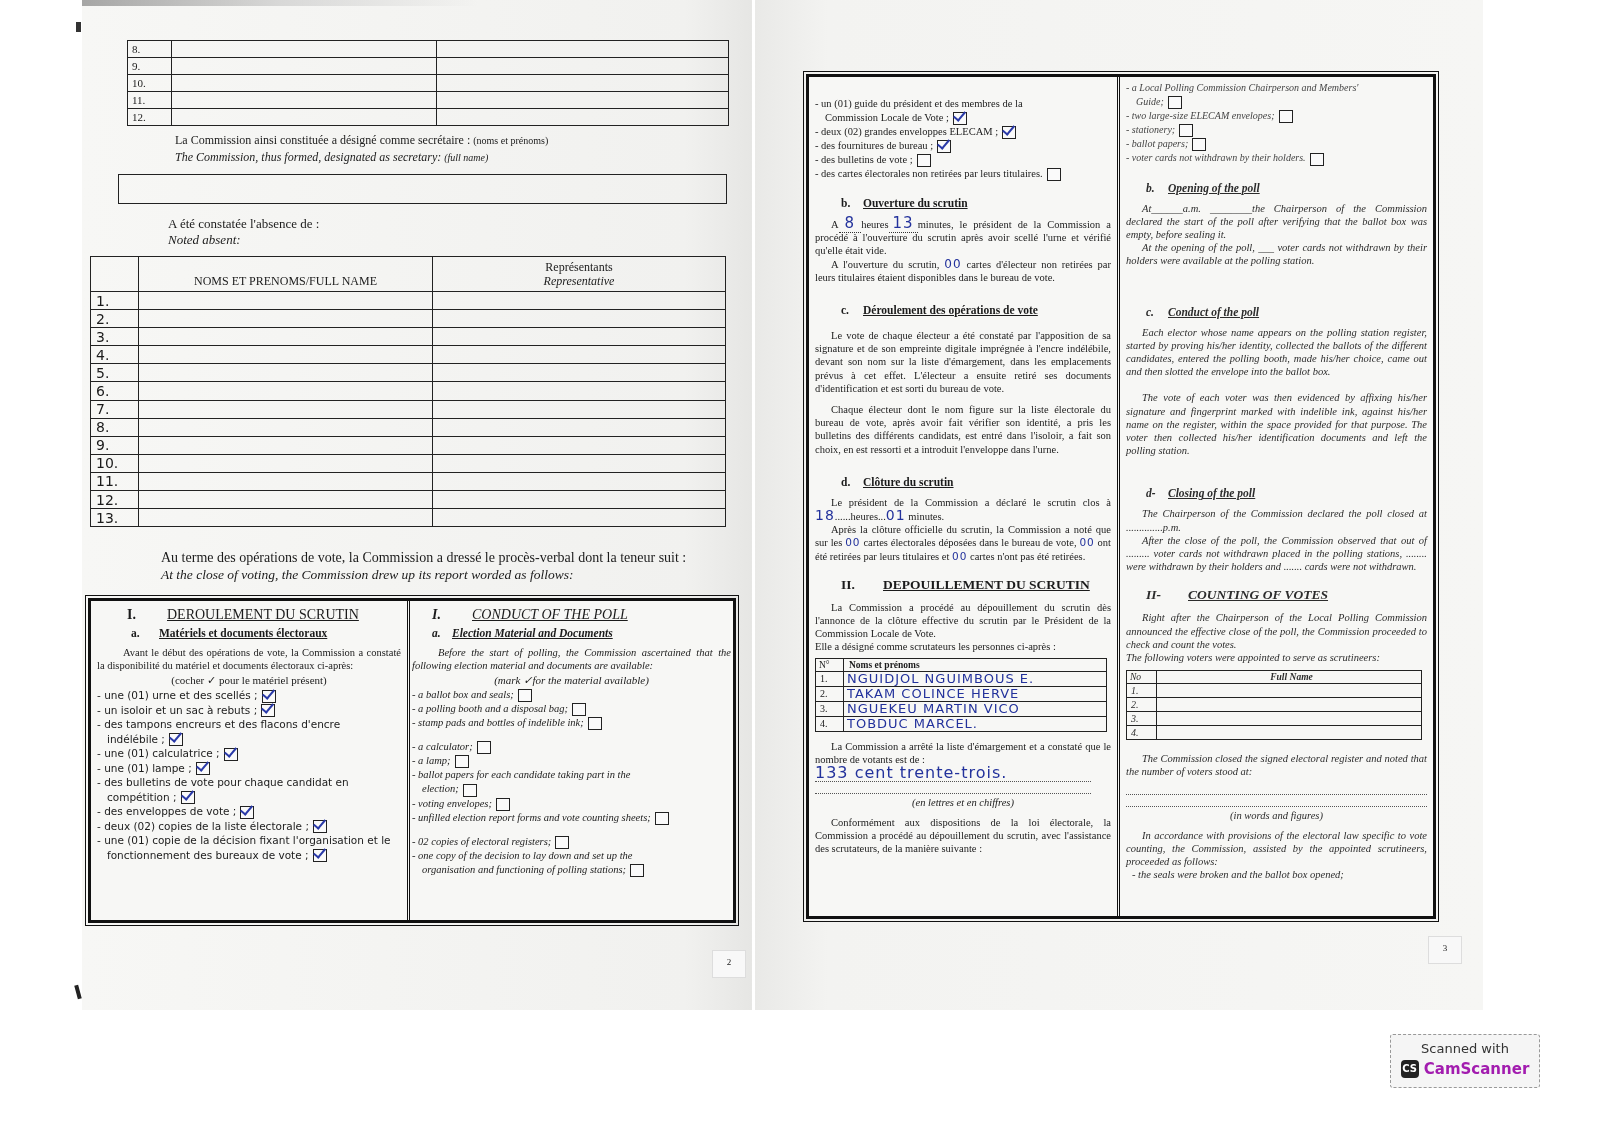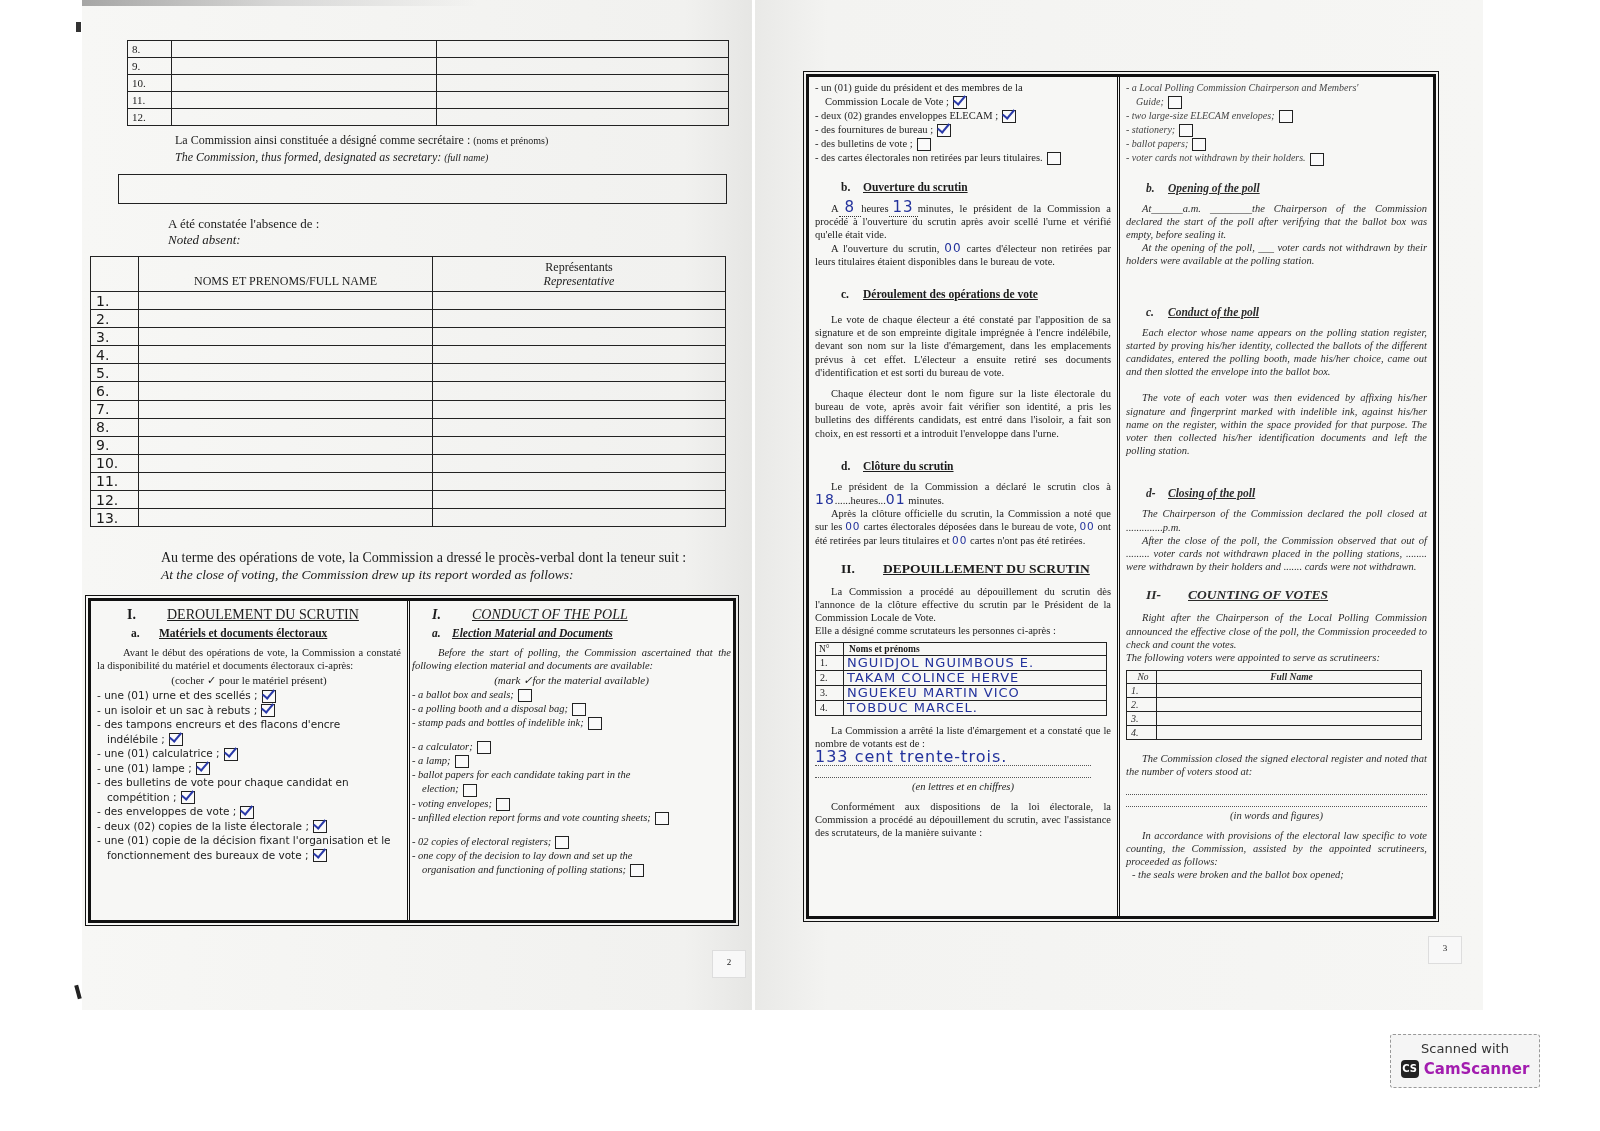--- a/index.html
+++ b/index.html
@@ -207,21 +207,21 @@
   </div>
 </div>
 
 <div class="abs" style="left:712px;top:950px;width:34px;height:28px;border:1px solid #ddd;font-size:9px;text-align:center;line-height:22px;background:#f8f8f8">2</div>
 <div class="abs" style="left:76px;top:985px;width:4px;height:14px;background:#222;transform:rotate(-15deg)"></div>
 
 <div class="page" id="page-right"></div>
 
 <div class="panel" style="left:806px;top:74px;width:630px;height:845px">
 
-  <div class="col" style="left:0;width:308px;padding:4px 6px">
+  <div class="col" style="left:0;width:308px;padding:20px 6px">
     <div id="fr-materials">
         <div class="item" style="font-size:10.5px;line-height:13.5px"><span>- un (01) guide du président et des membres de la</span><br><span style="padding-left:10px">Commission Locale de Vote ;</span><span class="cb checked"></span></div>
         <div class="item" style="font-size:10.5px;line-height:13.5px"><span>- deux (02) grandes enveloppes ELECAM ;</span><span class="cb checked"></span></div>
         <div class="item" style="font-size:10.5px;line-height:13.5px"><span>- des fournitures de bureau ;</span><span class="cb checked"></span></div>
         <div class="item" style="font-size:10.5px;line-height:13.5px"><span>- des bulletins de vote ;</span><span class="cb"></span></div>
         <div class="item" style="font-size:10.5px;line-height:13.5px"><span>- des cartes électorales non retirées par leurs titulaires.</span><span class="cb"></span></div>
       </div>
 
     <div style="margin-top:16px;font-size:11.5px">
       <span class="b" style="display:inline-block;width:22px;margin-left:26px">b.</span><span class="b u">Ouverture du scrutin</span>
@@ -318,21 +318,21 @@
 
     <div style="margin-top:14px;font-size:13.5px">
       <span class="b" style="display:inline-block;width:42px;margin-left:20px">II-</span><span class="b u">COUNTING OF VOTES</span>
     </div>
     <div class="just" style="margin-top:8px;text-indent:16px">Right after the Chairperson of the Local Polling Commission announced the effective close of the poll, the Commission proceeded to check and count the votes.</div>
     <div class="just">The following voters were appointed to serve as scrutineers:</div>
 
     <table class="grid" style="position:relative;width:296px;margin-top:6px">
       <thead>
         <tr style="height:13px;font-size:9.5px">
-          <th style="width:30px;text-align:center;padding-left:3px">No</th>
+          <th style="width:30px;text-align:left;padding-left:3px">No</th>
           <th style="text-align:center;padding-left:5px;font-weight:bold">Full Name</th>
         </tr>
       </thead>
       <tbody id="en-scrutineers">
           <tr style="height:14px">
             <td class="num b" style="font-size:10px">1.</td>
             <td></td>
           </tr>
           <tr style="height:14px">
             <td class="num b" style="font-size:10px">2.</td>

